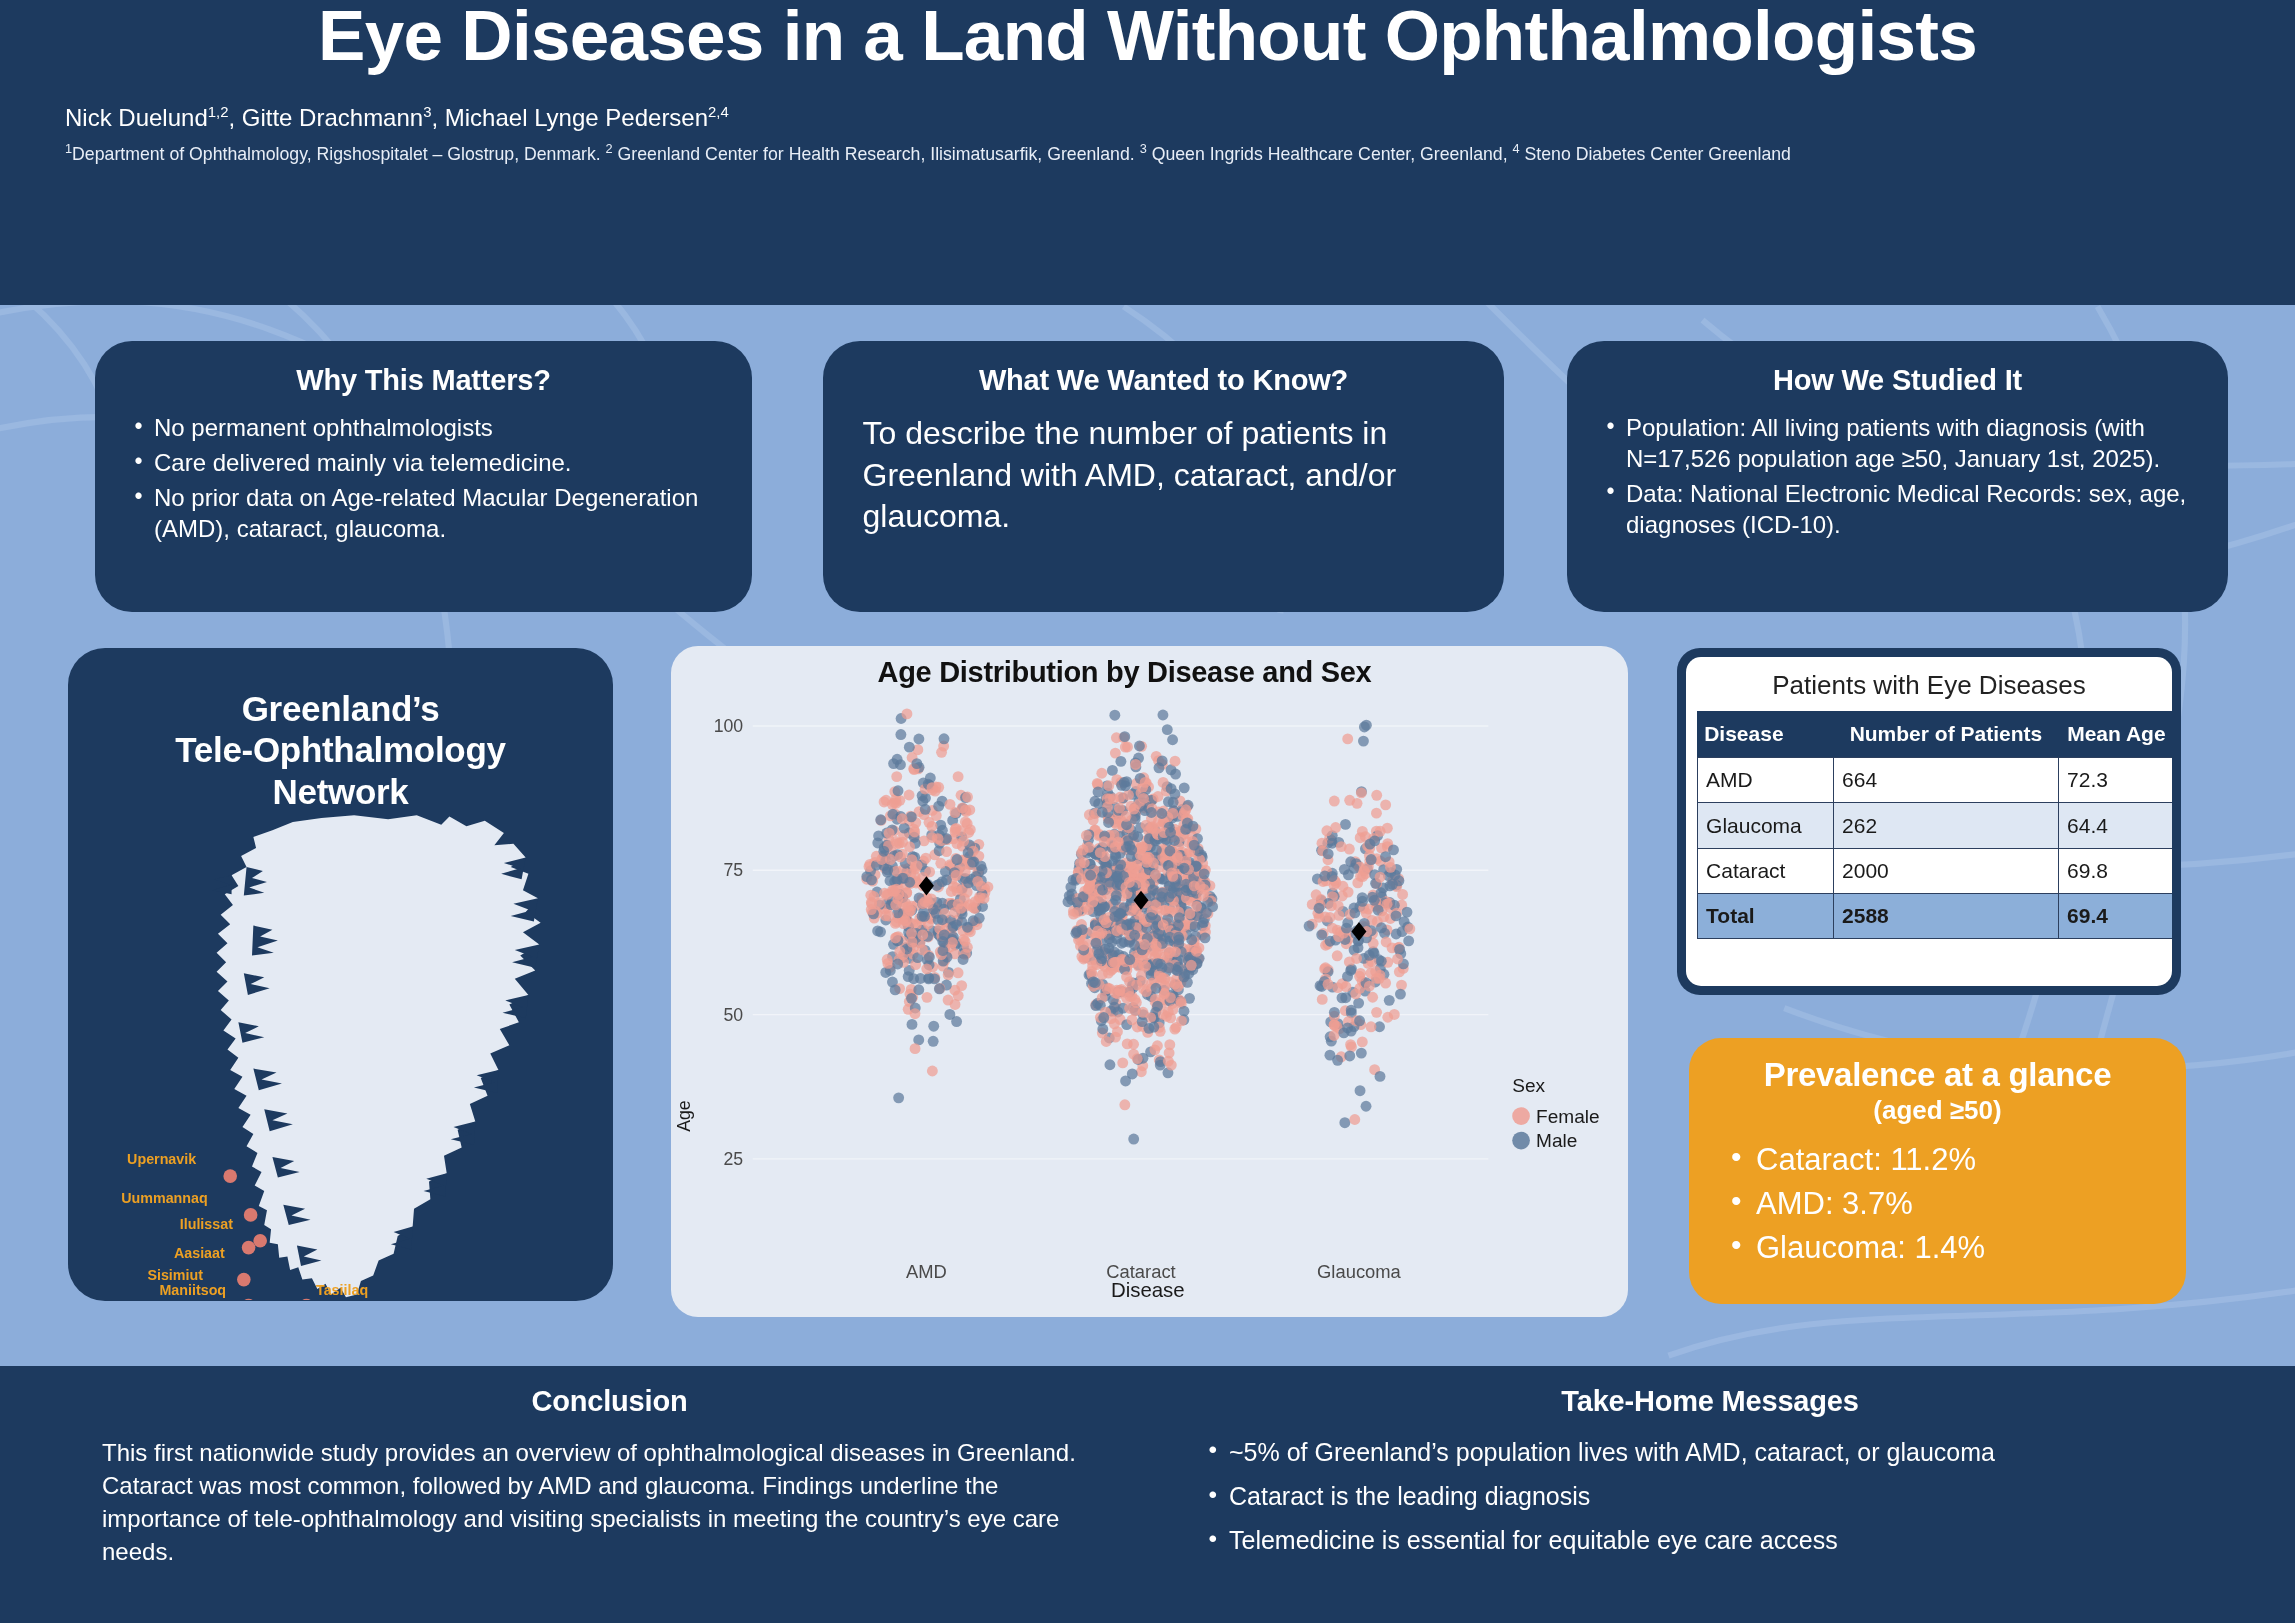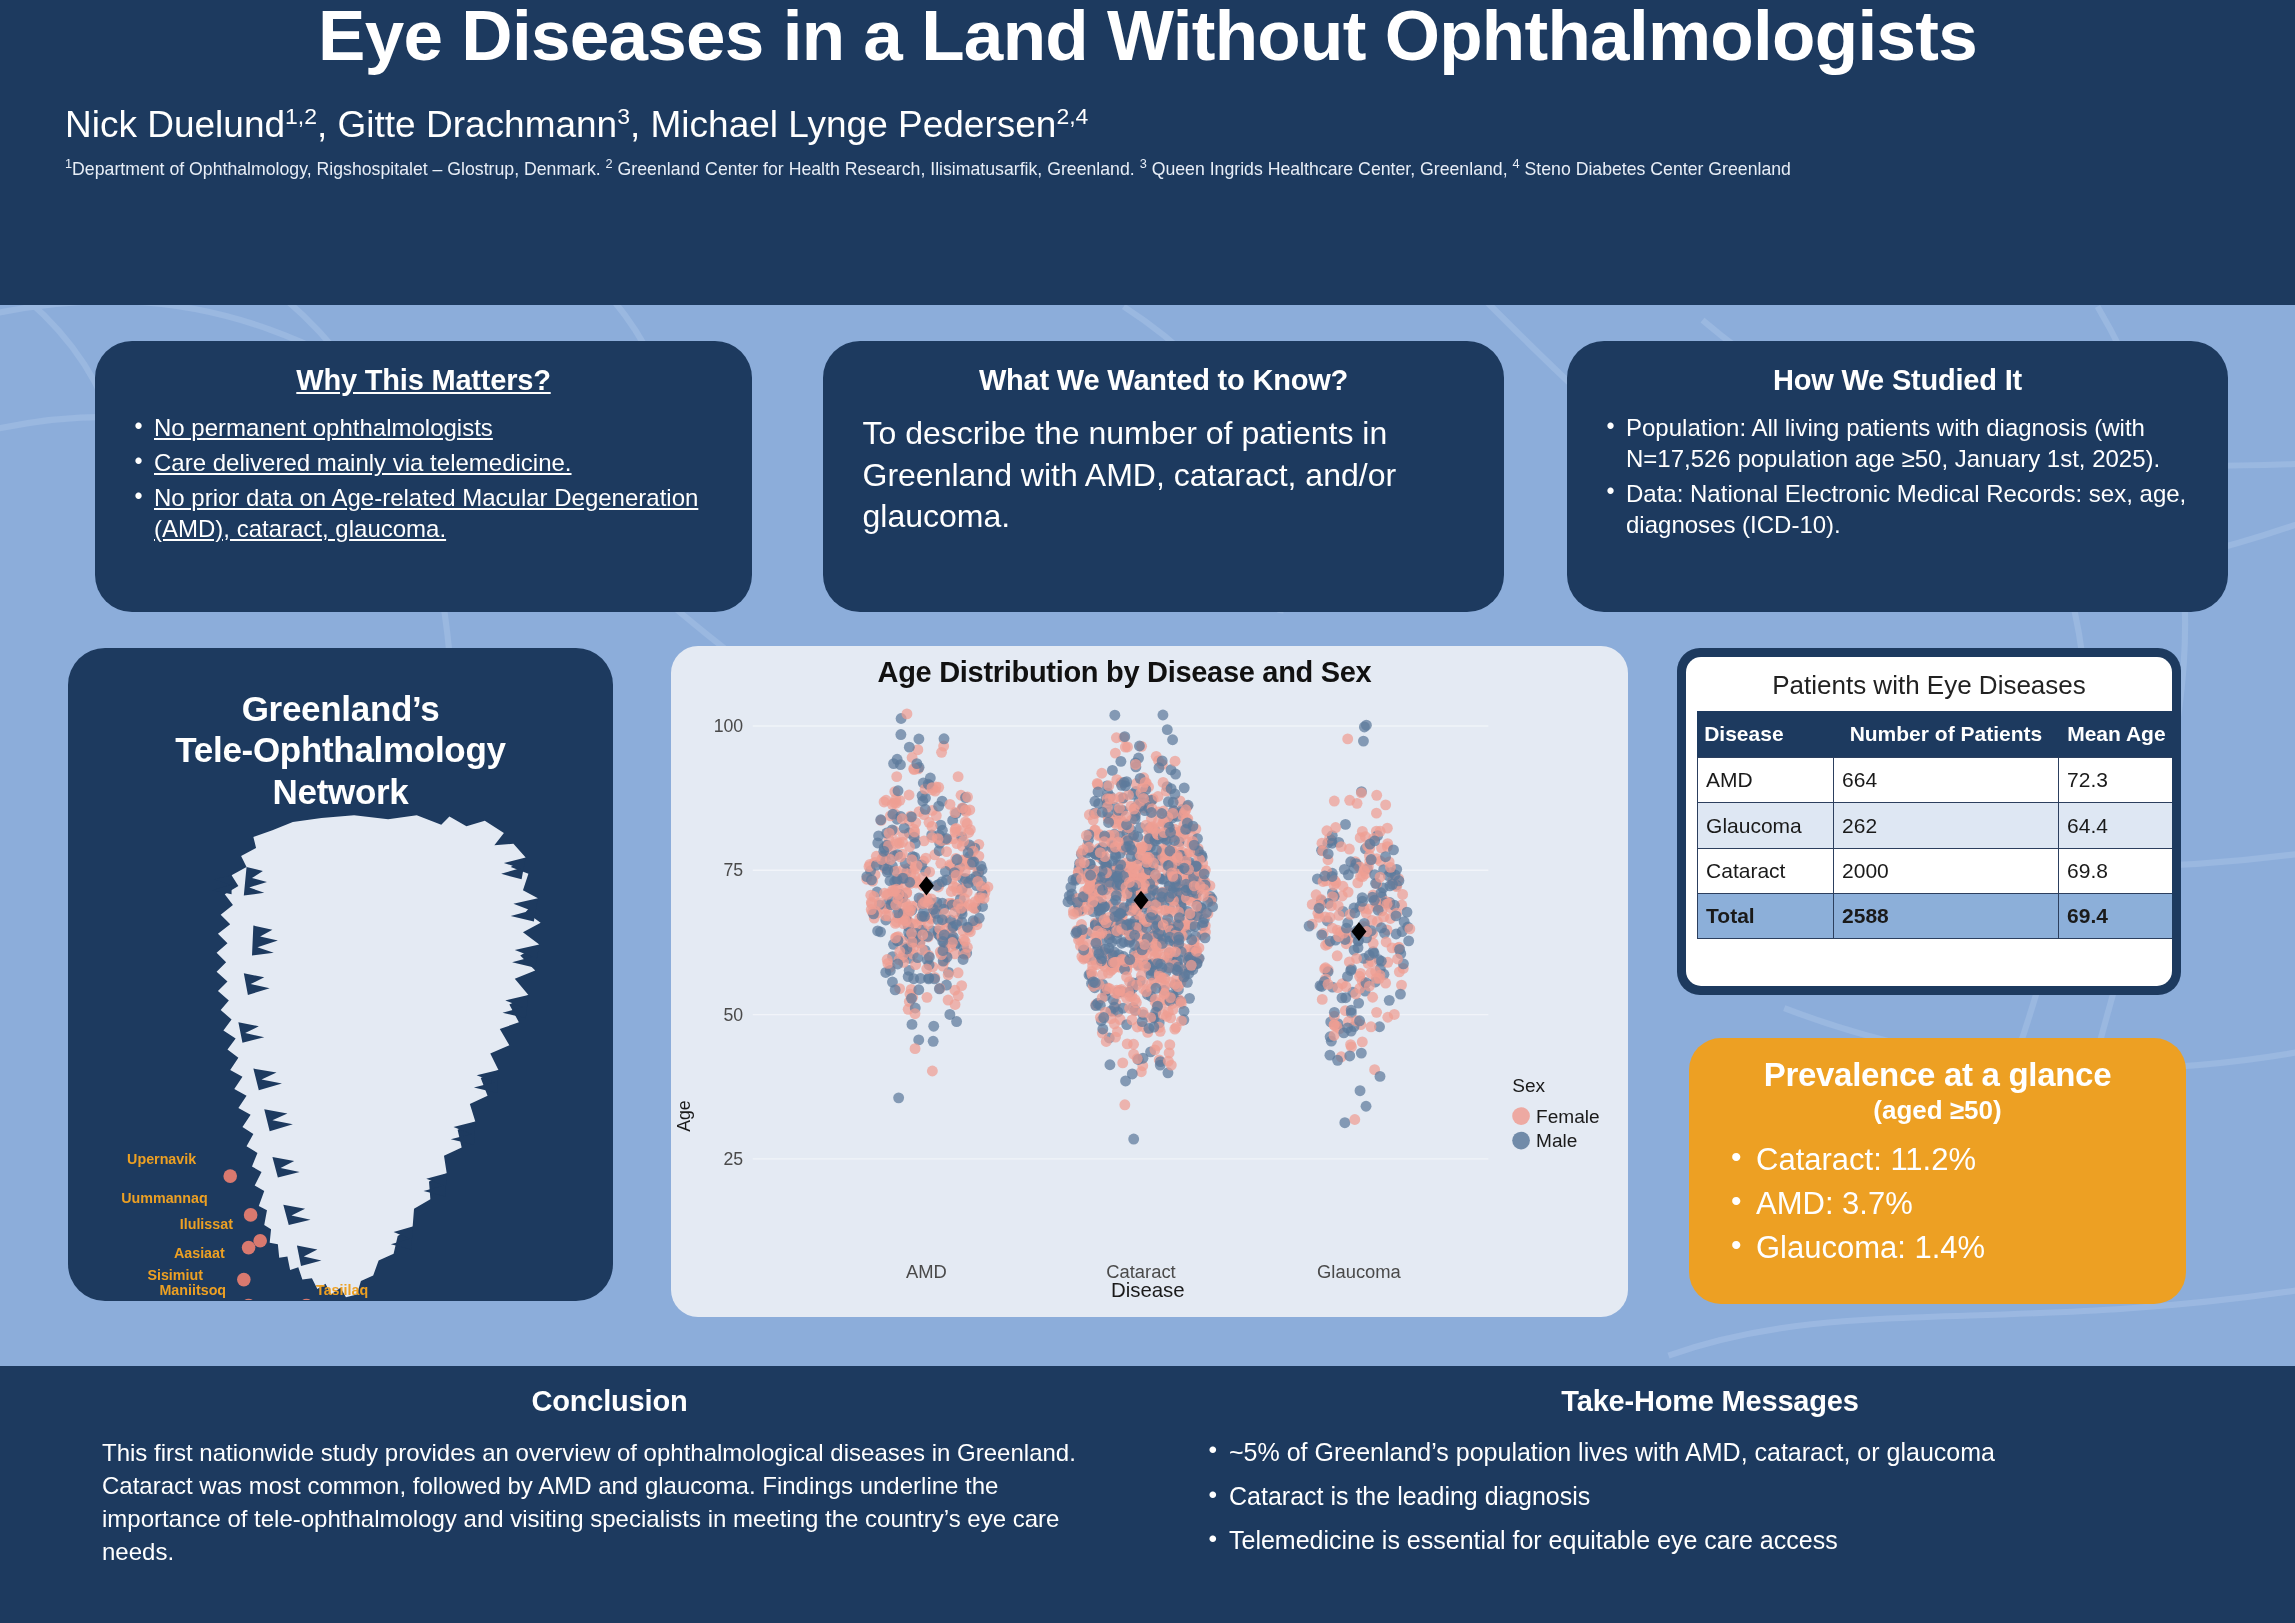--- a/index.html
+++ b/index.html
@@ -15,21 +15,21 @@
   
   .header {
     position: absolute; left: 0; top: 0; width: 2295px; height: 305px;
     background: #1d3a5f; z-index: 3; padding: 0 65px;
   }
   .poster-title {
     color: #ffffff; font-size: 71px; font-weight: bold; letter-spacing: -0.7px;
     text-align: center; line-height: 1.0; white-space: nowrap;
   }
   .authors {
-    color: #ffffff; font-size: 37px; margin-top: 33px; font-weight: 400;
+    color: #ffffff; font-size: 24px; margin-top: 33px; font-weight: 400;
     line-height: 1.1;
   }
   .authors sup { font-size: 0.62em; vertical-align: super; }
   .affil {
     color: #e8eef7; font-size: 17.7px; margin-top: 9.5px; line-height: 1.2;
   }
   .affil sup { font-size: 0.72em; vertical-align: super; }
 
   
   .card {
@@ -43,21 +43,21 @@
   .card ul { list-style: none; }
   .card li {
     font-size: 24px; line-height: 1.28; margin-bottom: 4.1px;
     padding-left: 29px; position: relative;
   }
   .card li::before {
     content: "\2022"; position: absolute; left: 9.5px; top: -1.4px; font-size: 23px;
   }
   .card p.plain { font-size: 32px; line-height: 1.3; padding-left: 9.5px; }
 
-  #card-why   { left: 95px;  top: 341px;  width: 657px;  height: 271px; text-decoration: underline; }
+  #card-why   { left: 95px;  top: 341px;  width: 657px;  height: 271px; }
   #card-what  { left: 823px; top: 341px;  width: 681px; height: 271px; }
   #card-how   { left: 1567px; top: 341px;  width: 661px;  height: 271px; }
 
   
   #map-panel {
     position: absolute; left: 68px; top: 648px; width: 545px; height: 653px;
     background: #1d3a5f; border-radius: 37px; z-index: 2; overflow: hidden;
   }
   #map-panel .map-title {
     color: #ffffff; font-size: 35px; font-weight: bold; text-align: center;

